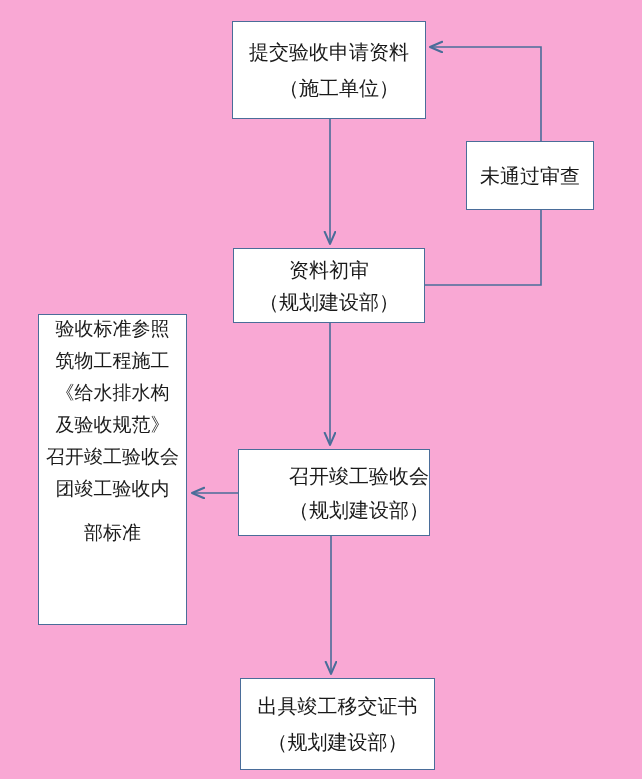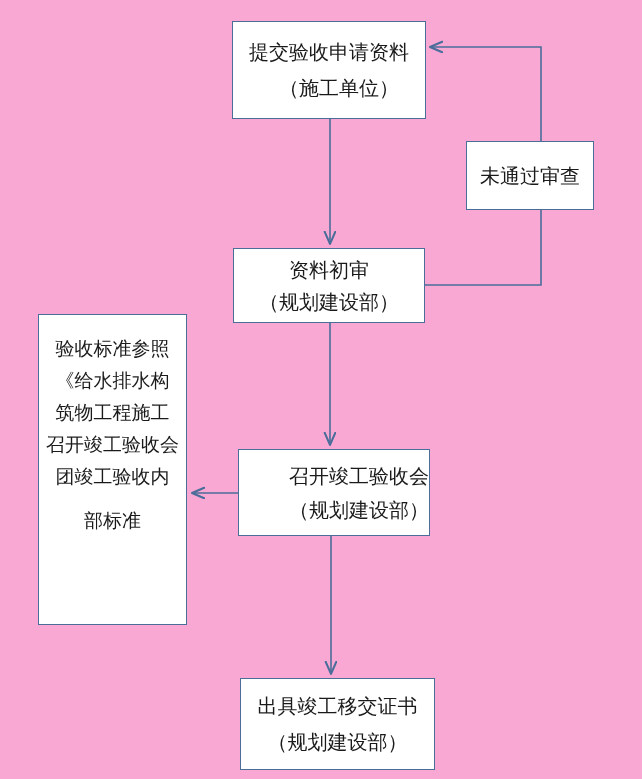--- a/index.html
+++ b/index.html
@@ -74,21 +74,21 @@
     left: 233px; top: 678px; width: 195px; height: 92px;
     font-size: 20px;
     margin-left: 7px;
   }
   #node-certificate .line + .line { margin-top: 16px; }
 
   #node-standard {
     left: 38px; top: 314px; width: 149px; height: 311px;
     font-size: 19px;
     justify-content: flex-start;
-    padding-top: 24px;
+    padding-top: 4px;
   }
   #node-standard .line {
     margin-bottom: 13px;
     letter-spacing: 0px;
   }
   #node-standard .line:last-child { margin-bottom: 0; margin-top: 12px; }
 </style>
 </head>
 <body>
 
@@ -145,20 +145,21 @@
     <span class="line">（规划建设部）</span>
   </div>
 
   <div class="node" id="node-certificate">
     <span class="line">出具竣工移交证书</span>
     <span class="line">（规划建设部）</span>
   </div>
 
   <div class="node" id="node-standard">
     <span class="line">验收标准参照</span>
+    <span class="line">筑物工程施工</span>
     <span class="line">《给水排水构</span>
-    <span class="line">筑物工程施工</span>
+    <span class="line">及验收规范》</span>
     <span class="line">召开竣工验收会</span>
     <span class="line">团竣工验收内</span>
     <span class="line">部标准</span>
   </div>
 
 </div>
 
 </body></html>

